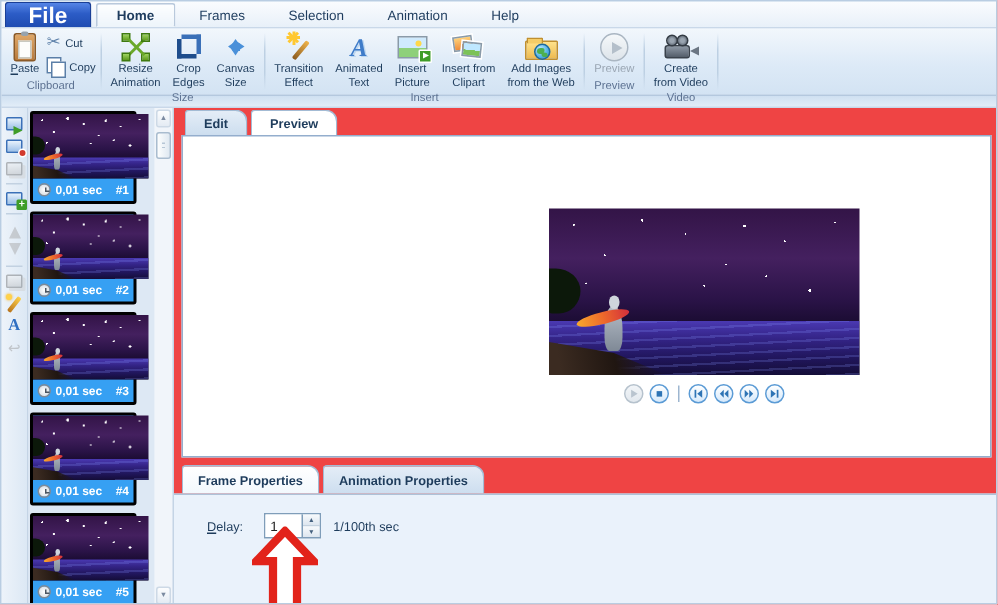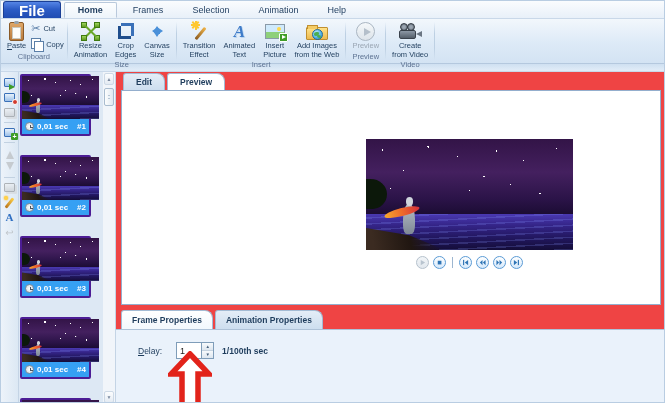--- a/index.html
+++ b/index.html
@@ -98,21 +98,21 @@
   .mini-arrow{width:0;height:0;border:4px solid transparent}
   .mini-arrow.up{border-bottom:8px solid #7fa8d0}
   .mini-arrow.dn{border-top:8px solid #7fa8d0}
   .wandbar{width:3px;height:12px;background:linear-gradient(#ffd24a,#b8741c);transform:rotate(38deg);border-radius:1px;display:block}
   .wandtip{position:absolute;left:2px;top:0;width:4px;height:4px;background:#ffd24a;border-radius:50%;box-shadow:0 0 2px #ffae00}
   .lettA{font:bold 11px "Liberation Serif",serif;color:#2f6fc2;line-height:1}
   .curveArr{font-size:10px;color:#8796a6;line-height:1}
 
   
   .frames{width:84px;background:#dde8f4;overflow:hidden;padding:2px 0 0 1px}
-  .frame-cell{width:71px;margin-bottom:19px;background:#36a0f3;border:2px solid #4c1d95;border-radius:2px}
+  .frame-cell{width:71px;margin-bottom:5px;background:#36a0f3;border:2px solid #000000;border-radius:2px}
   .frame-cell .scene{width:77px;height:43px}
   .fbar{height:15px;display:flex;align-items:center;gap:3px;padding:0 3px;color:#fff;font-size:8px;font-weight:bold}
   .fnum{margin-left:auto}
   .clock{width:9px;height:9px;border-radius:50%;background:radial-gradient(#ffffff,#cdd5dd);border:1px solid #7d8b99;position:relative;flex:0 0 auto}
   .clock::before{content:'';position:absolute;left:3.5px;top:1.5px;width:1px;height:3px;background:#4a5560}
   .clock::after{content:'';position:absolute;left:3.5px;top:4px;width:3px;height:1px;background:#4a5560}
 
   
   .vscroll{width:13px;background:#f1f5fa;border-right:1px solid #c4d4e5;display:flex;flex-direction:column}
   .sb-btn{height:12px;display:flex;align-items:center;justify-content:center;font-size:5px;color:#7b8aa0;background:linear-gradient(#fcfdfe,#e4ebf3);border:1px solid #cdd9e6;border-radius:2px;margin:1px}
@@ -140,21 +140,21 @@
   .ptab.active{background:linear-gradient(#ffffff,#f2f8fd)}
   .prop-panel{flex:1;background:#eaf2fb;border-top:1px solid #aec2d8}
   .delay-row{display:flex;align-items:center;padding:12px 0 0 22px;font-size:8.5px;color:#1e3c5c}
   .delay-label{margin-right:14px}
   .u{text-decoration:underline}
   .spin-wrap{display:flex;border:1px solid #7f9db9;background:#fff;height:17px}
   .delay-input{width:24px;border:none;outline:none;font-size:9px;font-family:"Liberation Sans",sans-serif;padding:0 3px;color:#222}
   .spin-btns{width:12px;display:flex;flex-direction:column;border-left:1px solid #7f9db9}
   .spin-b{flex:1;background:linear-gradient(#f7fafc,#dde6ef);display:flex;align-items:center;justify-content:center;font-size:4.5px;color:#44607e;cursor:default}
   .spin-b.up{border-bottom:1px solid #c4d2df}
-  .delay-unit{margin-left:8px;font-weight:bold}
+  .delay-unit{margin-left:8px;font-weight:normal}
 
   
   .scene{position:relative;overflow:hidden;background:linear-gradient(180deg,#331447 0%,#44205f 30%,#2a1347 55%,#190b30 70%,#0e0720 100%)}
   .scene i{position:absolute;display:block}
   .scene .neb{left:0;right:0;top:0;height:72%;background:
     radial-gradient(ellipse 42% 28% at 24% 24%,rgba(240,105,205,.85),transparent 70%),
     radial-gradient(ellipse 30% 22% at 50% 32%,rgba(176,85,211,.6),transparent 70%),
     radial-gradient(ellipse 16% 15% at 42% 52%,rgba(135,225,255,.95),transparent 70%),
     radial-gradient(ellipse 26% 34% at 98% 42%,rgba(255,75,90,.55),transparent 72%),
     radial-gradient(circle 9% at 90% 42%,#ffe2a8,rgba(255,120,60,.8) 40%,transparent 78%)}
@@ -281,20 +281,30 @@
             <span>Text</span>
         </div>
         <div class="bigbtn">
           <span class="bicon">
               <span class="ic ic-pic">
                 <i></i>
               </span>
             </span>
           <span>Insert</span>
             <span>Picture</span>
+        </div>
+        <div class="bigbtn">
+          <span class="bicon">
+              <span class="ic ic-clipart">
+                <i class="p1"></i>
+                <i class="p2"></i>
+              </span>
+            </span>
+          <span>Insert from</span>
+            <span>Clipart</span>
         </div>
         <div class="bigbtn">
           <span class="bicon">
               <span class="ic ic-folder">
                 <i></i>
               </span>
             </span>
           <span>Add Images</span>
             <span>from the Web</span>
         </div>

